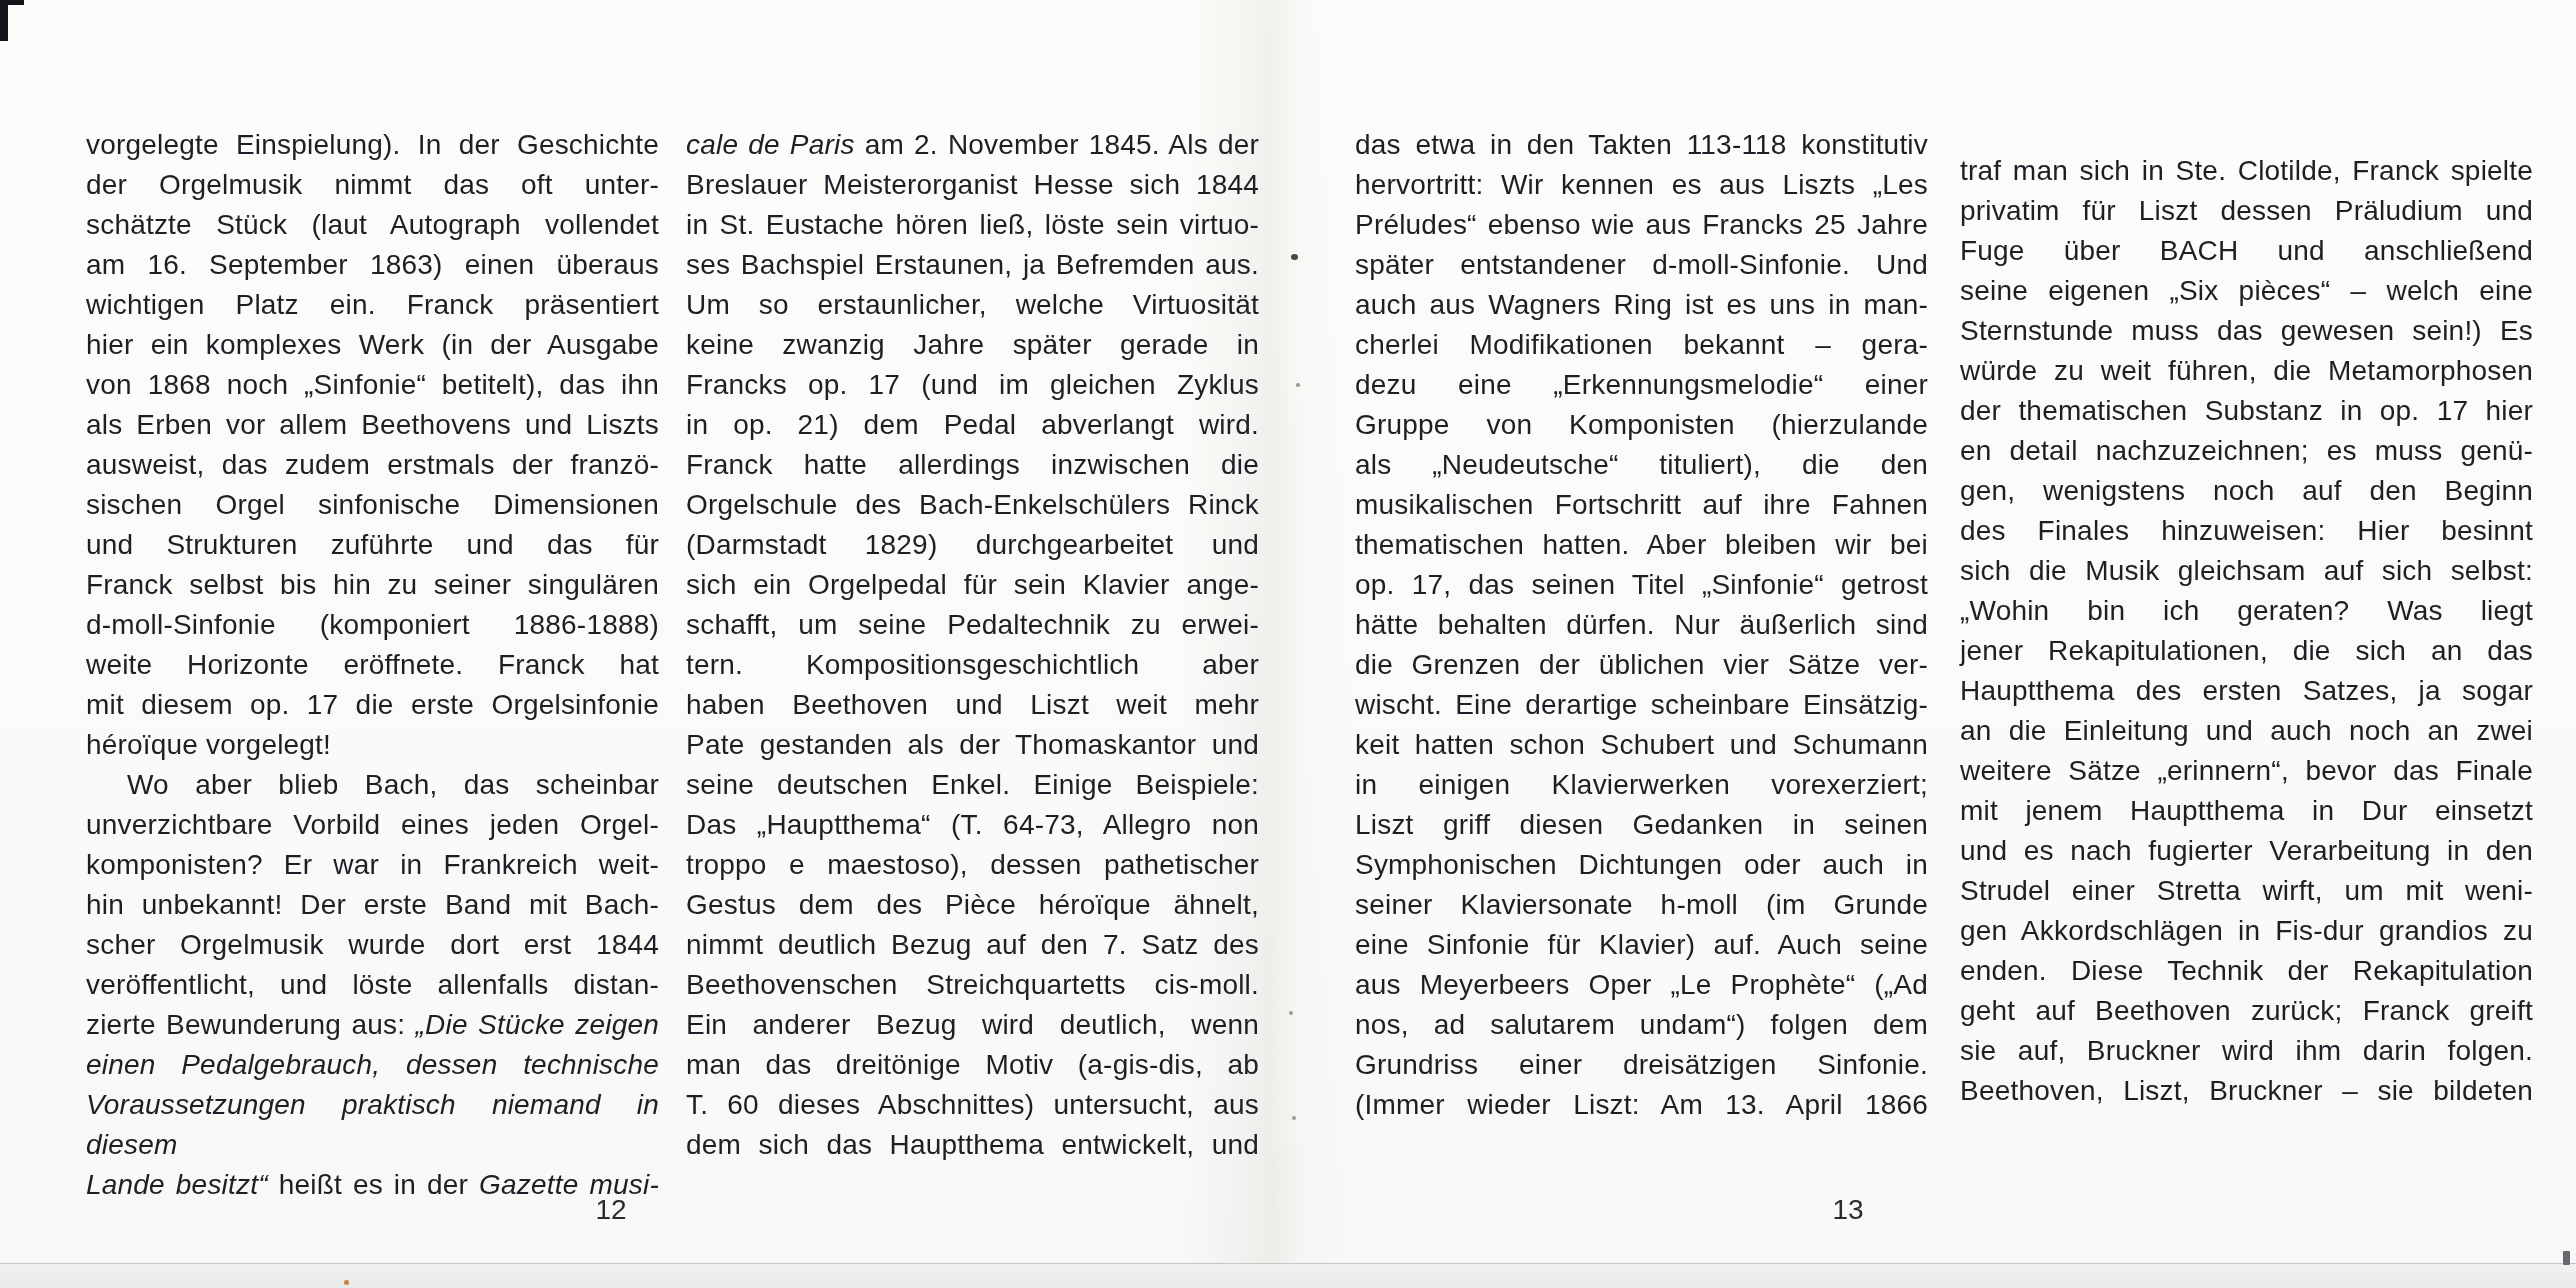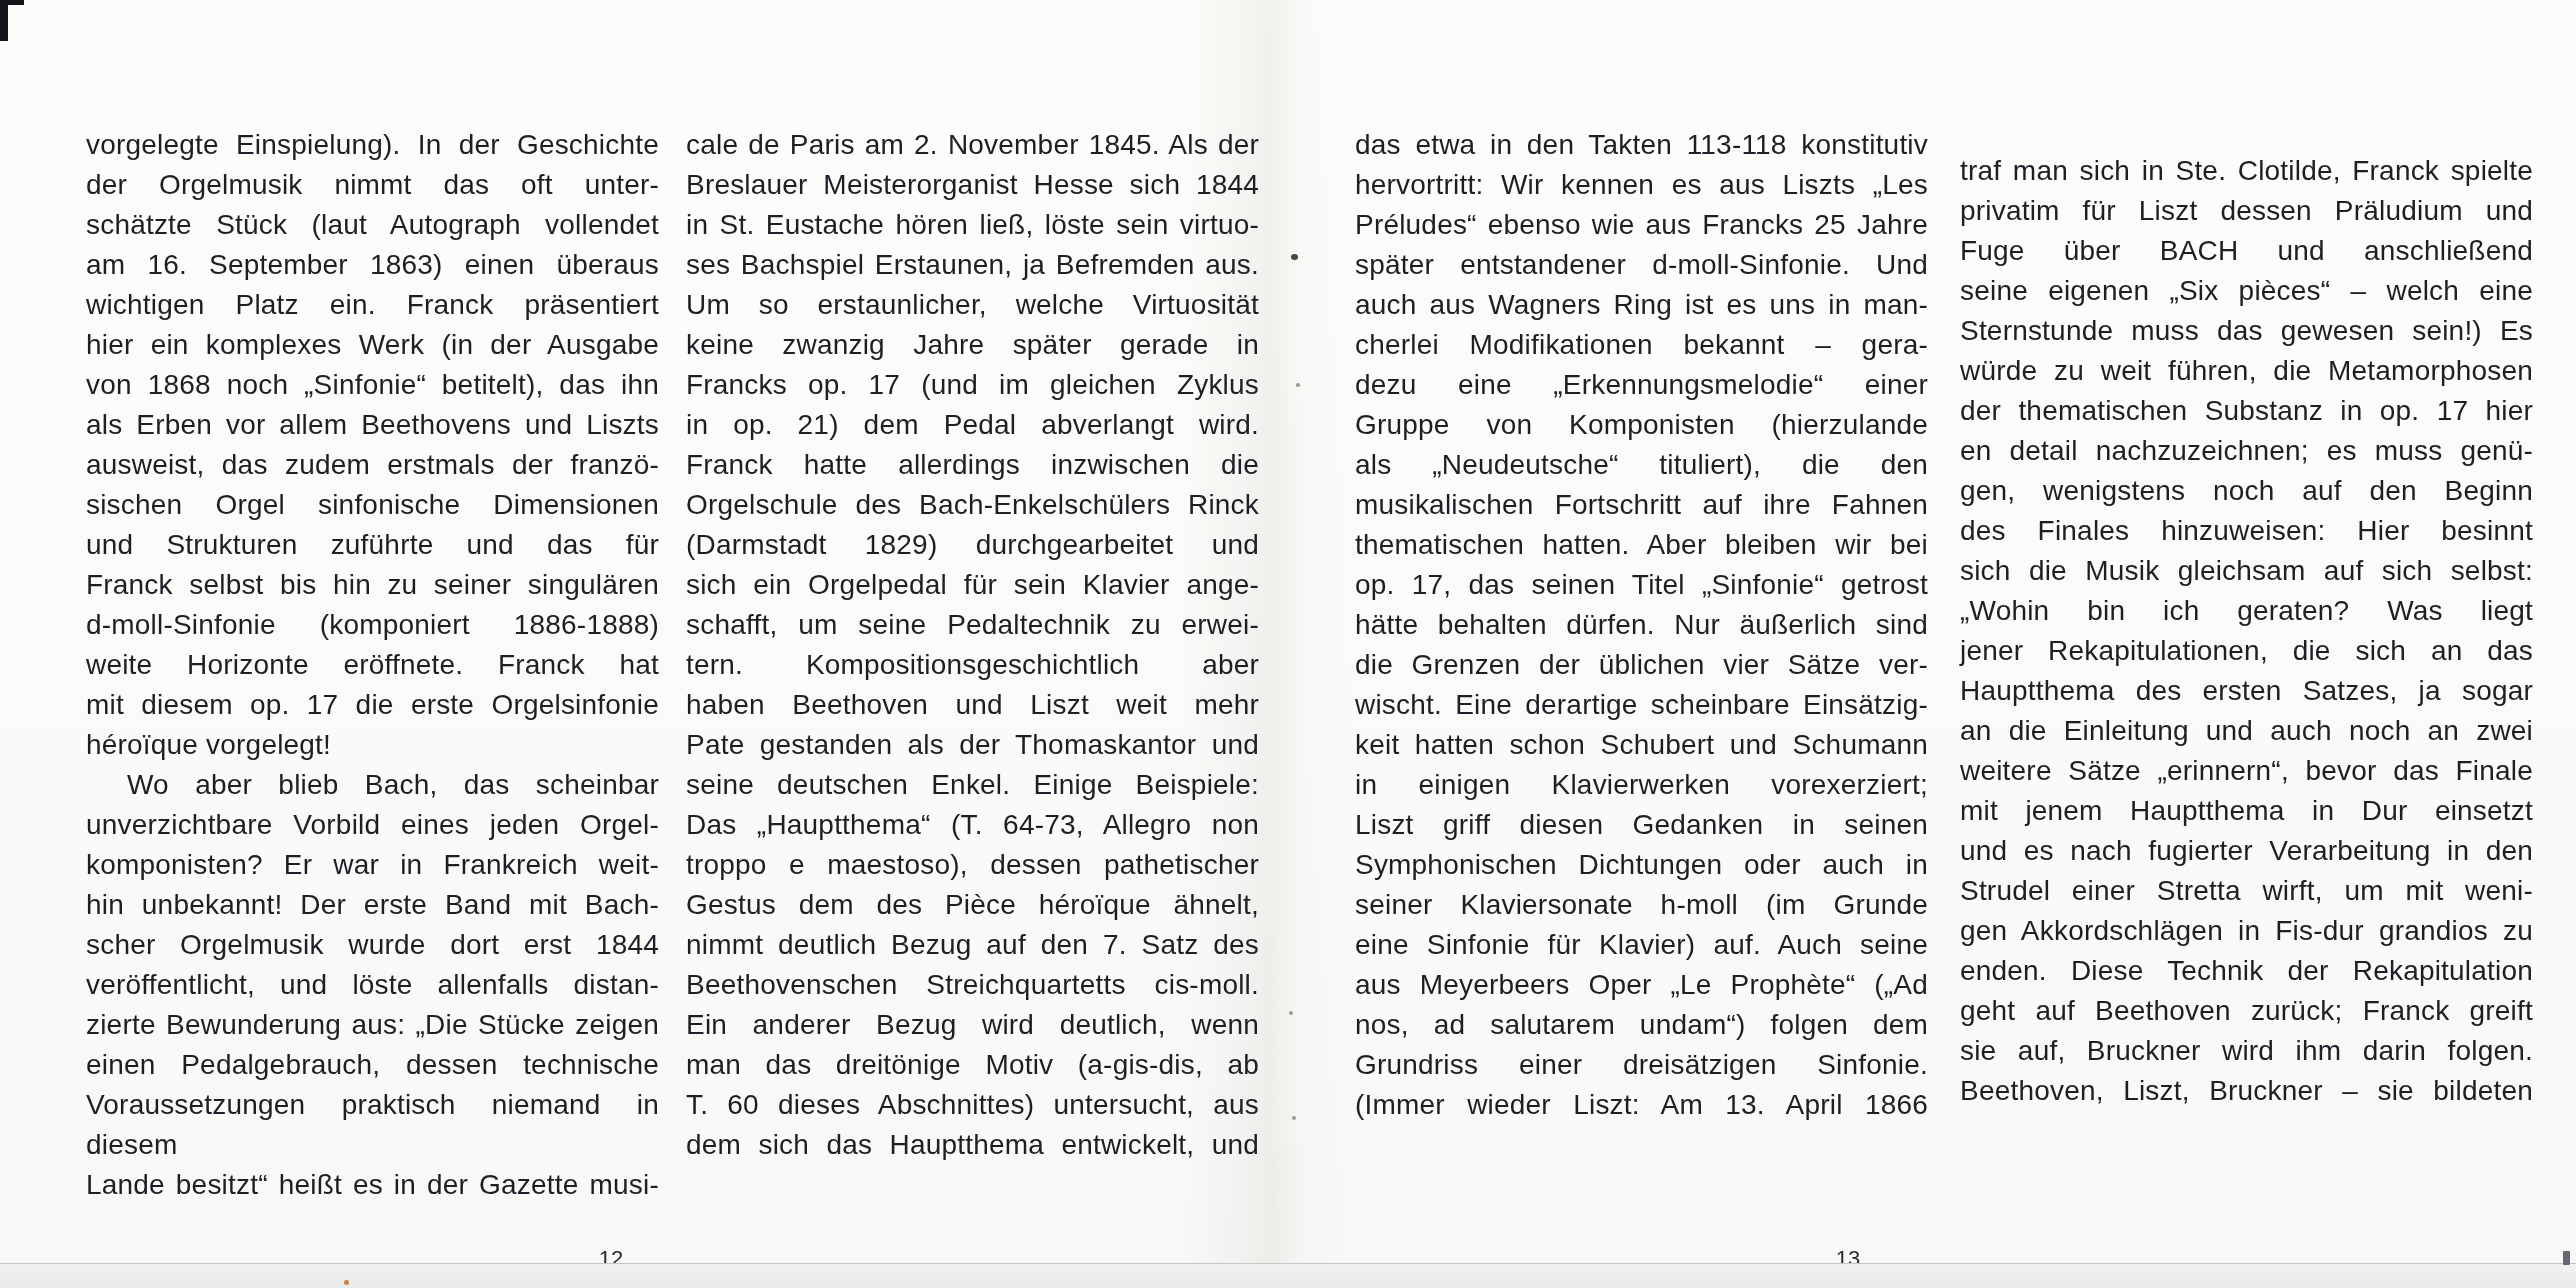--- a/index.html
+++ b/index.html
@@ -43,25 +43,25 @@
     font-size: 28px; line-height: 40px; letter-spacing: 0.2px;
     text-justify: inter-word;
   }
   .col-1 { left: 86px; }
   .col-2 { left: 686px; }
   .col-3 { left: 1355px; }
   .col-4 { left: 1960px; margin-top: 26px; }
   .line { text-align: justify; text-align-last: justify; }
   .line.endline { text-align-last: left; }
   .line.indent { text-indent: 41px; }
-  .it { }
+  .it { font-style: italic; }
 
   .pagenum {
-    position: absolute; top: 1244px; width: 72px;
-    font-size: 22px; line-height: 30.5px; color: #2a2a30; text-align: center;
+    position: absolute; top: 1195px; width: 72px;
+    font-size: 28px; line-height: 30.5px; color: #2a2a30; text-align: center;
   }
   .pagenum-left { left: 575px; }
   .pagenum-right { left: 1812px; }
 </style>
 </head>
 <body>
 
 <div class="spread">
   <div class="sheet"></div>
   <div class="gutter"></div>

